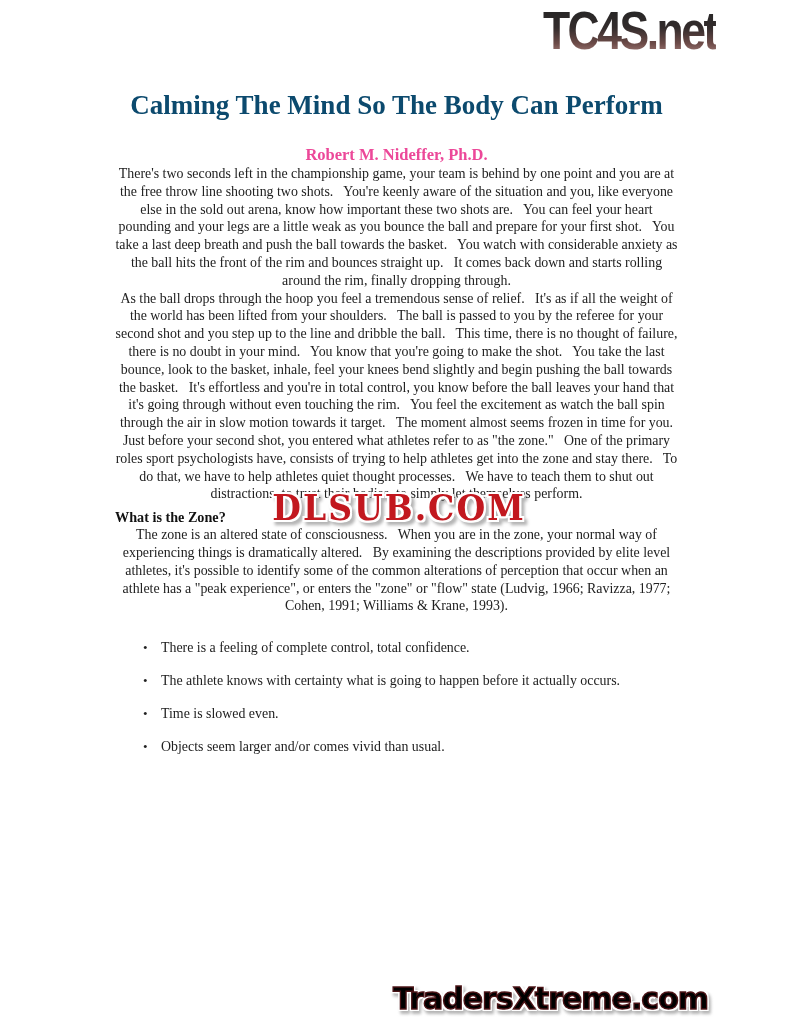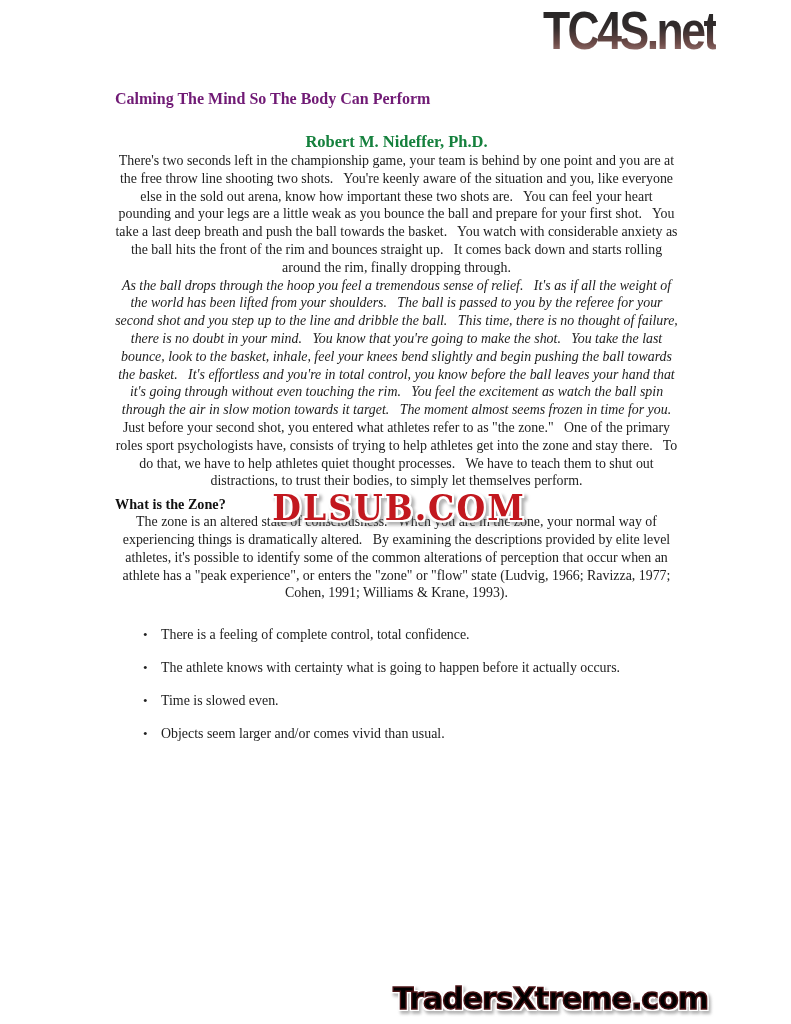--- a/index.html
+++ b/index.html
@@ -30,41 +30,41 @@
     line-height: 1;
   }
   .content {
     position: absolute;
     left: 115px;
     top: 0;
     width: 563px;
   }
   .title {
     margin-top: 90px;
-    text-align: left;
-    font-size: 16px;
+    text-align: center;
+    font-size: 27px;
     font-weight: bold;
-    color: #701a75;
+    color: #0c4a6e;
   }
   .author {
     margin-top: 24px;
     text-align: center;
     font-size: 16.5px;
     font-weight: bold;
-    color: #15803d;
+    color: #ec4899;
   }
   p.body {
     margin: 0;
     font-size: 13.9px;
     line-height: 17.8px;
     white-space: pre-wrap;
     text-align: center;
   }
   .p1 { margin-top: 21px; }
-  .p2 { margin-top: 15px; font-style: italic; }
+  .p2 { margin-top: 15px; }
   .p3 { margin-top: 24px; }
   .section-heading {
     margin-top: 6px;
     font-size: 14.2px;
     font-weight: bold;
     color: #111111;
   }
   .p4 { margin-top: 17px; }
   ul.zone-list {
     list-style: none;

